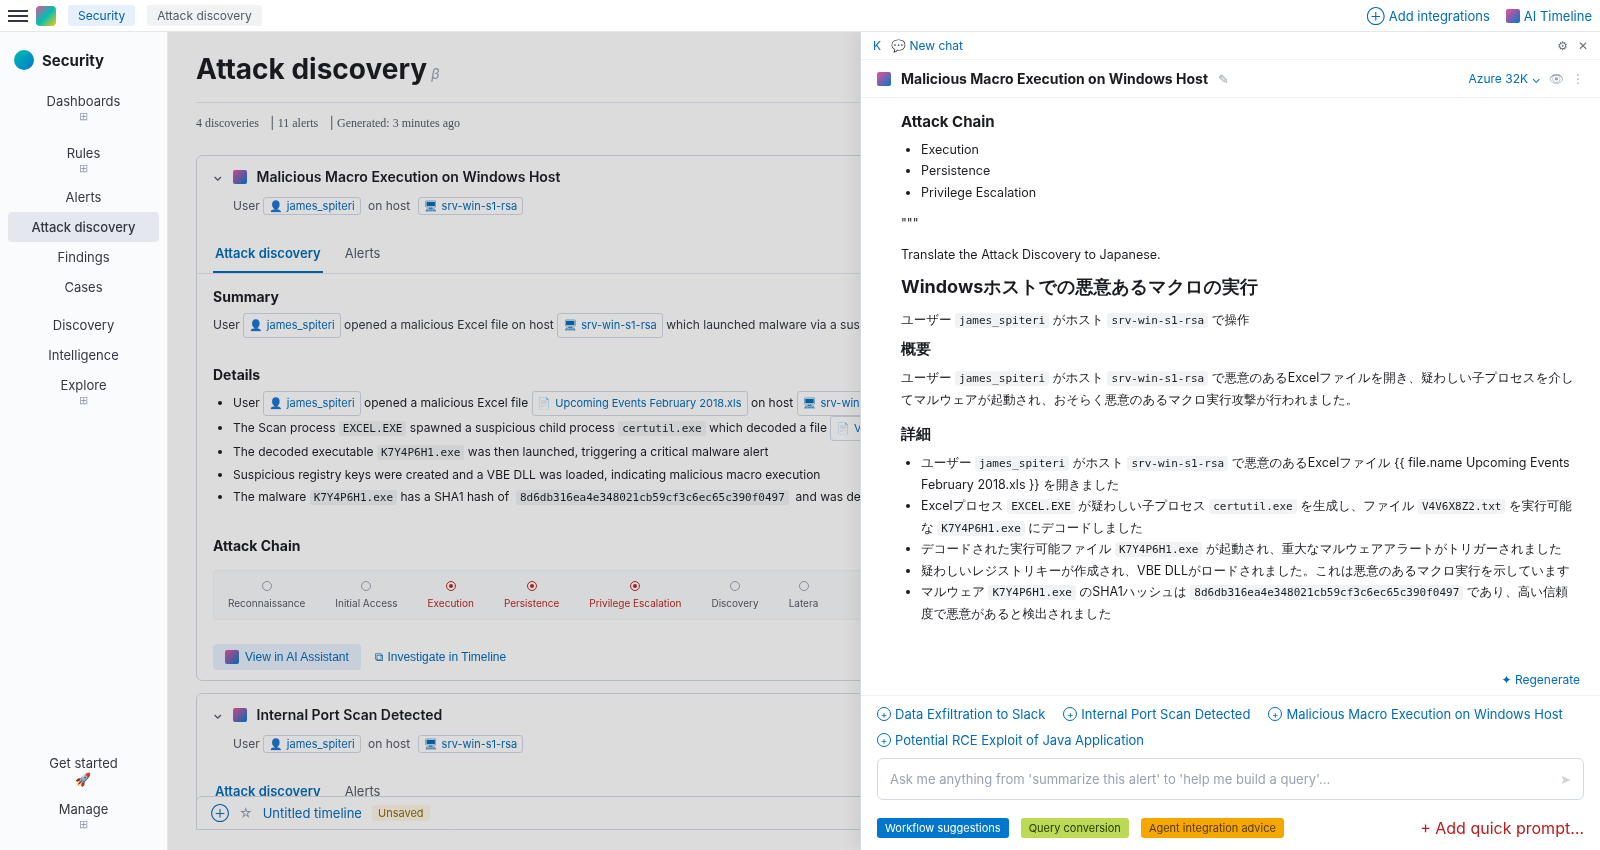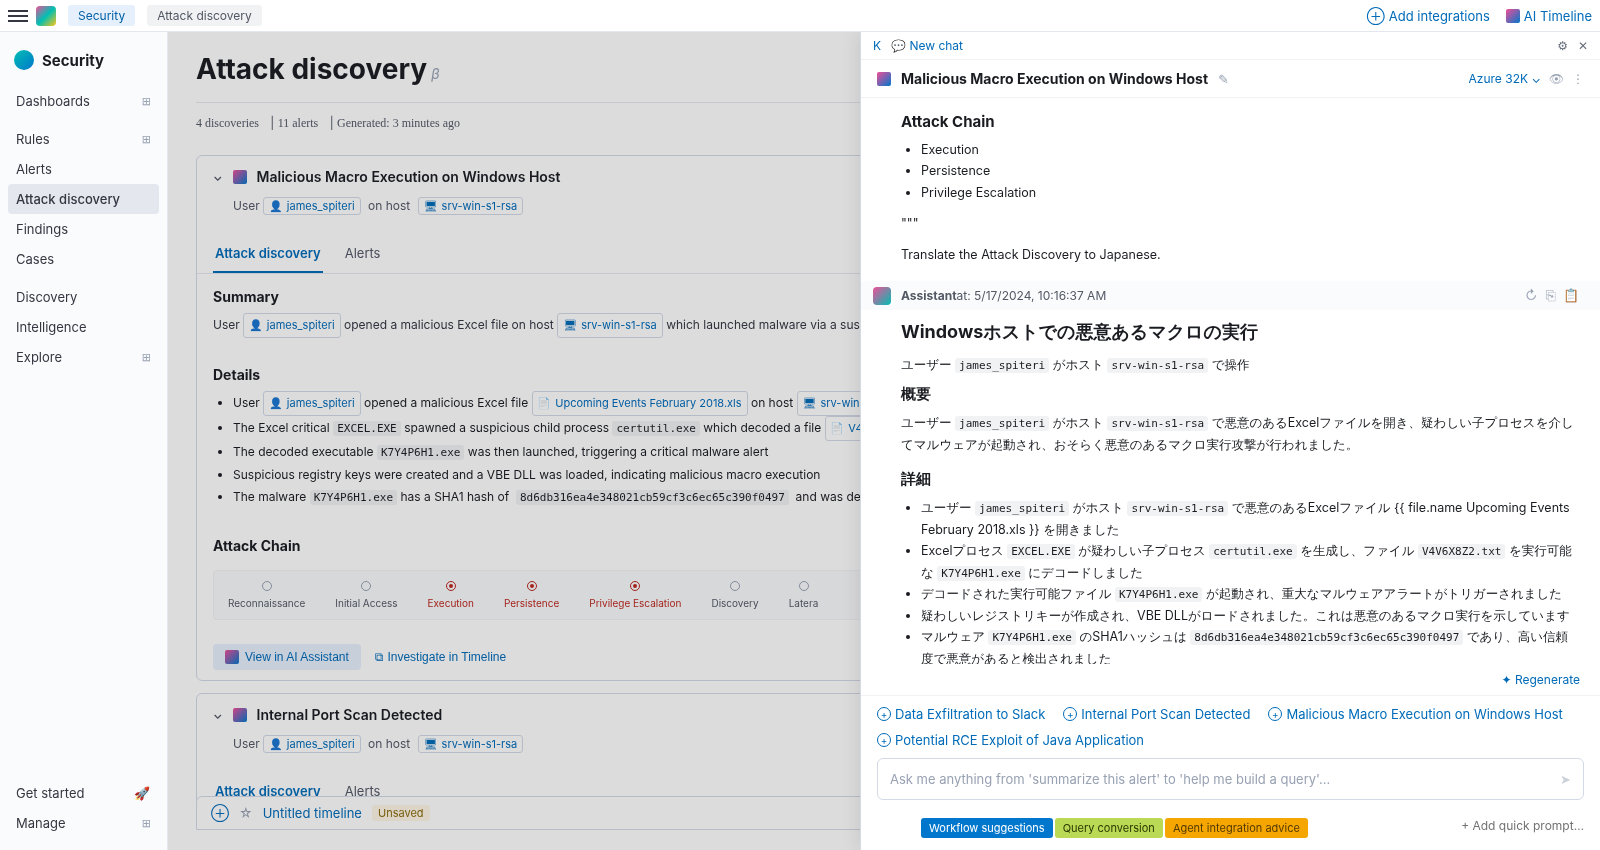--- a/index.html
+++ b/index.html
@@ -11,21 +11,21 @@
 .crumb { background: #e6f0fc; color: #0061a6; padding: 3px 10px; border-radius: 3px; font-size: 12px; margin-left: 4px; }
 .crumb.plain { background: #f1f2f4; color: #535865; }
 .topbar-right { margin-left: auto; display: flex; gap: 16px; align-items: center; }
 .tblink { color: #006bb8; font-size: 13px; display: flex; align-items: center; gap: 4px; cursor: pointer; }
 .ai-icon { width: 14px; height: 14px; background: linear-gradient(135deg,#f04e98,#07c); border-radius: 2px; }
 
 .main { display: flex; height: calc(100vh - 32px); }
 .sidebar { width: 168px; border-right: 1px solid #e4e8ee; padding: 12px 8px; background: #fafbfc; display: flex; flex-direction: column; }
 .sb-title { display: flex; align-items: center; gap: 8px; padding: 6px; font-weight: 700; font-size: 15px; }
 .sb-logo { width: 20px; height: 20px; border-radius: 50%; background: linear-gradient(135deg,#00bfb3,#0077cc); }
-.sb-item { padding: 7px 8px; font-size: 13px; color: #343741; cursor: pointer; border-radius: 4px; display: flex; justify-content: space-between; align-items: center; }
+.sb-item { padding: 7px 8px; font-size: 13px; color: #343741; cursor: pointer; border-radius: 4px; display: flex; justify-content: space-between; align-items: center; flex-direction: column; }
 .sb-item.active { background: #e4e8ee; font-weight: 500; }
 .sb-spacer { flex: 1; }
 .dots { color: #98a2b3; font-size: 11px; }
 
 .content { flex: 1; position: relative; overflow: hidden; }
 .scrim { position: absolute; inset: 0; background: rgba(20,22,25,0.15); z-index: 1; }
 .page { padding: 20px 28px; height: 100%; overflow-y: auto; }
 h1 { font-size: 28px; font-weight: 700; display: inline-block; }
 .beta { font-style: italic; color: #98a2b3; font-size: 14px; margin-left: 4px; }
 .meta { color: #535865; font-size: 12px; padding: 12px 0; border-top: 1px solid #e4e8ee; margin-top: 16px; }
@@ -71,26 +71,26 @@
 .p-body ul { list-style: disc; padding-left: 20px; line-height: 1.7; font-size: 12.5px; }
 .p-body p { line-height: 1.7; font-size: 12.5px; }
 .assist-row { background: #fafbfc; margin: 16px -20px 10px -40px; padding: 6px 20px 6px 40px; font-size: 12px; color: #535865; position: relative; display:flex; align-items:center;}
 .assist-row .icons { margin-left:auto; display:flex; gap:8px; color:#98a2b3; font-size:13px;}
 .regen { text-align: right; padding: 8px 20px; color: #006bb8; font-size: 12px; }
 .p-sugg { padding: 10px 16px; border-top: 1px solid #f1f2f4; display: flex; flex-wrap: wrap; gap: 10px 18px; font-size: 13px; color: #006bb8; }
 .sugg { cursor: pointer; display: flex; align-items: center; gap: 4px; }
 .plus-c { width: 14px; height: 14px; border: 1px solid #006bb8; border-radius: 50%; display: inline-flex; align-items: center; justify-content: center; font-size: 10px; }
 .p-input { margin: 0 16px 10px; border: 1px solid #d3dae6; border-radius: 6px; padding: 12px; font-size: 13px; color: #98a2b3; display:flex; align-items:center; }
 .p-input .send { margin-left:auto; color:#cdd1d8; }
-.p-foot { padding: 8px 16px 12px; display: flex; gap: 2px; align-items: flex-start; font-size: 11px; margin-left: 44px; }
+.p-foot { padding: 8px 16px 12px; display: flex; gap: 12px; align-items: flex-end; font-size: 11px; }
 .tag { padding: 3px 8px; border-radius: 3px; }
 .tag.b { background: #0077cc; color: #fff; }
 .tag.g { background: #bada55; color: #2a3a00; }
 .tag.o { background: #f5a700; color: #553a00; }
-.p-foot .r { margin-left: auto; color: #737373; font-size: 12px; }
+.p-foot .r { margin-left: auto; color: #b91c1c; font-size: 16px; }
 </style>
 </head>
 <body>
 
 <div class="topbar">
   <div class="hamburger">
       <span></span>
       <span></span>
       <span></span>
     </div>
@@ -181,21 +181,21 @@
           <div class="tab">Alerts</div>
         </div>
         <div class="section">
           <h3>Summary</h3>
           <div class="line">User <span class="pill">👤 <span>james_spiteri</span></span> <span>opened a malicious Excel file on host</span> <span class="pill">🖥 <span>srv-win-s1-rsa</span></span> <span>which launched malware via a suspicious child proce</span></div>
         </div>
         <div class="section">
           <h3>Details</h3>
           <ul class="bullets">
             <li><span>User</span> <span class="pill">👤 <span>james_spiteri</span></span> <span>opened a malicious Excel file</span> <span class="pill">📄 <span>Upcoming Events February 2018.xls</span></span> <span>on host</span> <span class="pill">🖥 <span>srv-win-s1-rsa</span></span></li>
-            <li><span>The Excel critical</span> <span class="code-pill">EXCEL.EXE</span> <span>spawned a suspicious child process</span> <span class="code-pill">certutil.exe</span> <span>which decoded a file</span> <span class="pill">📄 <span>V4V6X8Z2.txt</span></span> <span>in</span></li>
+            <li><span>The Scan process</span> <span class="code-pill">EXCEL.EXE</span> <span>spawned a suspicious child process</span> <span class="code-pill">certutil.exe</span> <span>which decoded a file</span> <span class="pill">📄 <span>V4V6X8Z2.txt</span></span> <span>in</span></li>
             <li><span>The decoded executable</span> <span class="code-pill">K7Y4P6H1.exe</span> <span>was then launched, triggering a critical malware alert</span></li>
             <li>Suspicious registry keys were created and a VBE DLL was loaded, indicating malicious macro execution</li>
             <li><span>The malware</span> <span class="code-pill">K7Y4P6H1.exe</span> <span>has a SHA1 hash of</span> &nbsp;<span class="code-pill">8d6db316ea4e348021cb59cf3c6ec65c390f0497</span>&nbsp; <span>and was detected with hi</span></li>
           </ul>
         </div>
         <div class="section" style="padding-bottom:4px">
             <h3>Attack Chain</h3>
           </div>
         <div class="chain" id="chain-row">
             <div class="step"><div class="dot-o"></div>Reconnaissance</div>
@@ -263,30 +263,20 @@
       <div class="p-body">
         <h3>Attack Chain</h3>
         <ul id="panel-chain">
             <li>Execution</li>
             <li>Persistence</li>
             <li>Privilege Escalation</li>
           </ul>
         <p style="margin:10px 0">"""</p>
         <p>Translate the Attack Discovery to Japanese.</p>
 
-        <div class="assist-row">
-          <span class="msg-icon" style="top:6px"></span>
-          <b>Assistant</b>
-            <span> at: 5/17/2024, 10:16:37 AM</span>
-          <div class="icons">
-            <span>↻</span>
-            <span>⎘</span>
-            <span>📋</span>
-          </div>
-        </div>
 
         <h2>Windowsホストでの悪意あるマクロの実行</h2>
         <p><span>ユーザー </span><span class="code-pill">james_spiteri</span><span> がホスト </span><span class="code-pill">srv-win-s1-rsa</span><span> で操作</span></p>
         <h3 style="margin-top:8px">概要</h3>
         <p><span>ユーザー </span><span class="code-pill">james_spiteri</span><span> がホスト </span><span class="code-pill">srv-win-s1-rsa</span><span> で悪意のあるExcelファイルを開き、疑わしい子プロセスを介してマルウェアが起動され、おそらく悪意のあるマクロ実行攻撃が行われました。</span></p>
         <h3 style="margin-top:14px">詳細</h3>
         <ul>
           <li><span>ユーザー </span><span class="code-pill">james_spiteri</span><span> がホスト </span><span class="code-pill">srv-win-s1-rsa</span><span> で悪意のあるExcelファイル {{ file.name Upcoming Events February 2018.xls }} を開きました</span></li>
           <li><span>Excelプロセス </span><span class="code-pill">EXCEL.EXE</span><span> が疑わしい子プロセス </span><span class="code-pill">certutil.exe</span><span> を生成し、ファイル </span><span class="code-pill">V4V6X8Z2.txt</span><span> を実行可能な </span><span class="code-pill">K7Y4P6H1.exe</span><span> にデコードしました</span></li>
           <li><span>デコードされた実行可能ファイル </span><span class="code-pill">K7Y4P6H1.exe</span><span> が起動され、重大なマルウェアアラートがトリガーされました</span></li>

